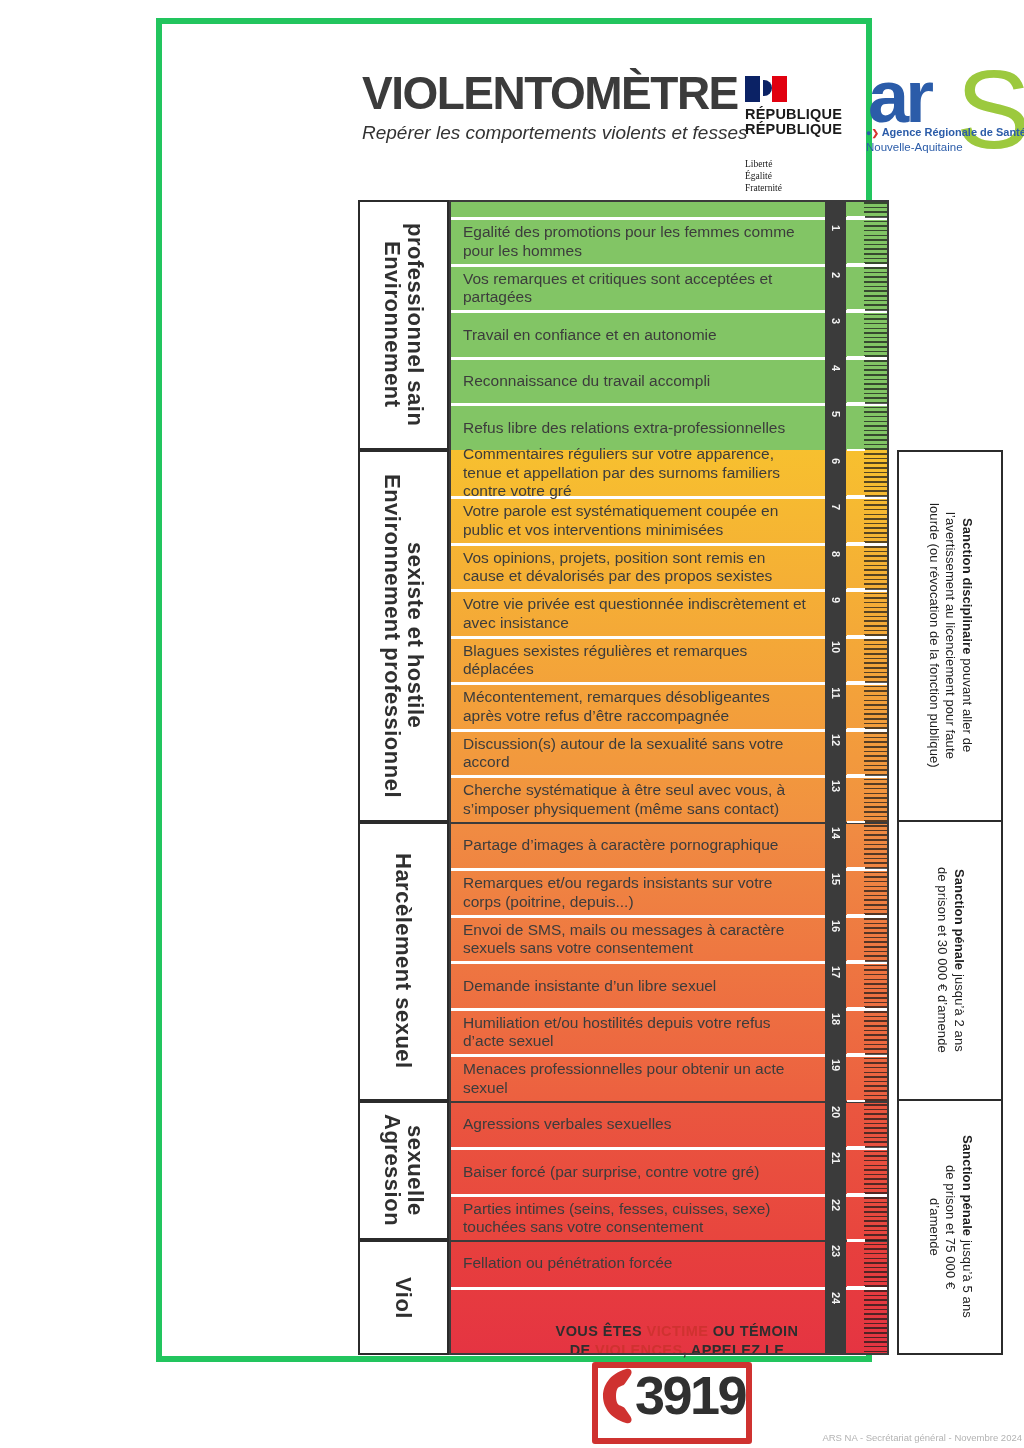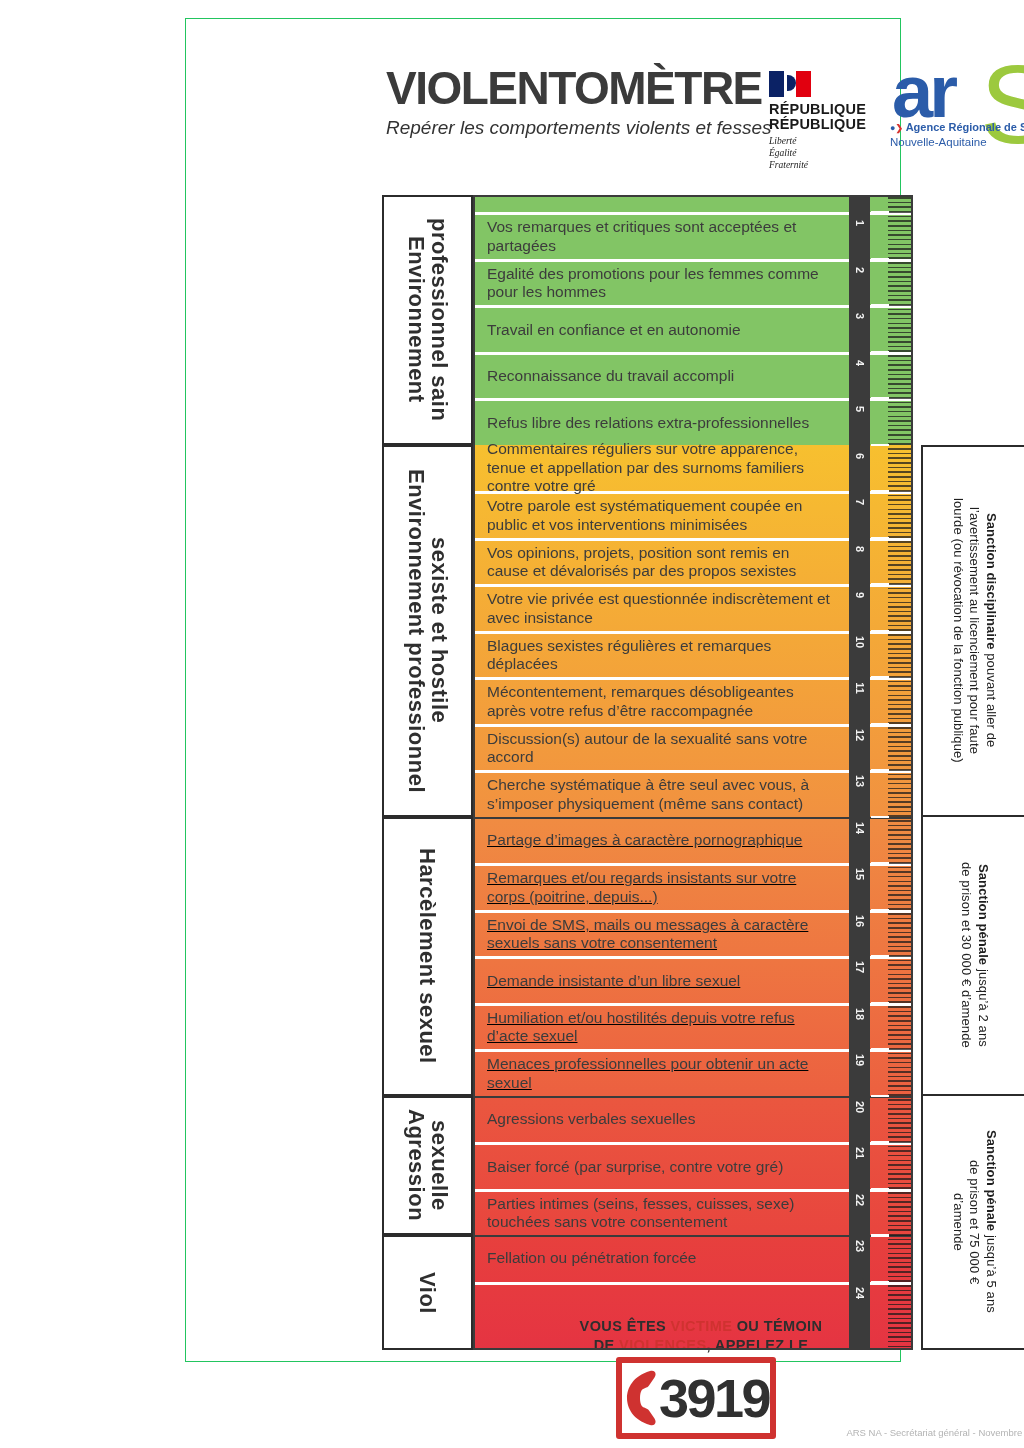--- a/index.html
+++ b/index.html
@@ -2,41 +2,41 @@
 <html><head>
 <meta charset="utf-8">
 <title>Violentomètre</title>
 <style>
   * { margin:0; padding:0; box-sizing:border-box; }
   html,body { width:1024px; height:1448px; background:#ffffff;
     font-family:"Liberation Sans", sans-serif; }
   #stage { position:relative; width:1024px; height:1448px; overflow:hidden; }
 
   
-  #sheet { position:absolute; left:185px; top:18px; width:716px; height:1344px;
-    background:#ffffff; border:1px solid #22c55e; }
+  #sheet { position:absolute; left:156px; top:18px; width:716px; height:1344px;
+    background:#ffffff; border:6px solid #22c55e; }
 
   
   #title { position:absolute; left:200px; top:46px; font-size:46px; font-weight:800;
     letter-spacing:-1.5px; color:#3b3b3b; line-height:1; }
   #subtitle { position:absolute; left:200px; top:98px; font-size:19px; font-style:italic;
     font-weight:500; color:#333; }
   #subtitle2 { position:absolute; left:200px; top:120px; font-size:28px; font-style:italic;
     font-weight:500; letter-spacing:-0.5px; color:#3b3b3b; }
 
   #rf-logo { position:absolute; left:583px; top:52px; width:100px; }
   #rf-flag { width:42px; height:26px; display:flex; margin-bottom:5px; }
   #rf-flag .b { background:#0b2265; flex:1.1; }
   #rf-flag .w { background:#ffffff; flex:0.9; position:relative; }
   #rf-flag .w::after{ content:""; position:absolute; left:3px; top:4px; width:9px; height:16px;
     background:#0b2265; border-radius:0 8px 8px 0; }
   #rf-flag .r { background:#e1000f; flex:1.1; }
   .rf-line { font-size:14.5px; font-weight:800; color:#1a1a1a; line-height:1.05; letter-spacing:0.2px;}
-  .rf-motto { font-family:"Liberation Serif", serif; font-style:italic; font-size:9.5px;
-    color:#1a1a1a; line-height:1.25; margin-top:4px; }
+  .rf-motto { font-family:"Liberation Serif", serif; font-size:9.5px;
+    color:#1a1a1a; line-height:1.25; margin-top:22px; }
 
   #ars-logo { position:absolute; left:702px; top:36px; width:170px; height:120px; }
   #ars-ar { position:absolute; left:4px; top:0px; font-size:74px; font-weight:700;
     letter-spacing:-4px; color:#2b5ca9; line-height:1; }
   #ars-s { position:absolute; left:92px; top:-6px; font-size:112px; font-weight:400;
     color:#9cc93e; line-height:1; }
   #ars-caption { position:absolute; left:2px; top:66px; white-space:nowrap;
     font-size:11px; font-weight:700; color:#2b5ca9; }
   #ars-caption .dot { color:#2b5ca9; font-size:9px; }
   #ars-caption .chev { color:#d6332f; font-size:9px; font-weight:900; }
@@ -78,21 +78,21 @@
   .sanction-text { writing-mode:vertical-rl; text-align:center; font-size:13px;
     color:#1f1f1f; line-height:1.3; letter-spacing:0.1px; }
   .sanction-text b { font-weight:700; }
 
   
   #cta { position:absolute; left:172px; top:1298px; width:686px; text-align:center; }
   .cta-line { font-size:14.5px; font-weight:800; letter-spacing:0.4px; color:#2e2e2e; line-height:1.3; }
   .cta-red { color:#cf3230; }
   #phone-box { position:absolute; left:430px; top:1338px; width:160px; height:82px;
     background:#ffffff; border:6px solid #cf3230; border-radius:3px;
-    display:flex; align-items:center; justify-content:center; }
+    display:flex; align-items:flex-start; justify-content:center; }
   #phone-icon { width:34px; height:56px; margin-right:2px; }
   #phone-number { font-size:54px; font-weight:900; letter-spacing:-2.5px; color:#303030; line-height:1; }
 
   #credit { position:absolute; left:580px; top:1408px; width:280px; text-align:right;
     font-size:9.5px; color:#b3b3b3; }
 </style>
 </head>
 <body>
 
 <div id="stage">
@@ -129,24 +129,24 @@
     <div id="scale">
       <div id="sections-root">
           <div class="section" style="top: 0px; height: 249.5px;">
             <div class="cat-box">
               <div class="cat-label">Environnement
 professionnel sain</div>
             </div>
             <div class="color-area" style="background: linear-gradient(rgb(130, 197, 101), rgb(130, 197, 101));">
               <div class="pad" style="height: 17px;"></div>
               <div class="row white-top">
+                <div class="item-text">Egalité des promotions pour les femmes comme pour les hommes</div>
+              </div>
+              <div class="row white-top">
                 <div class="item-text">Vos remarques et critiques sont acceptées et partagées</div>
-              </div>
-              <div class="row white-top">
-                <div class="item-text">Egalité des promotions pour les femmes comme pour les hommes</div>
               </div>
               <div class="row white-top">
                 <div class="item-text">Travail en confiance et en autonomie</div>
               </div>
               <div class="row white-top">
                 <div class="item-text">Reconnaissance du travail accompli</div>
               </div>
               <div class="row white-top">
                 <div class="item-text">Refus libre des relations extra-professionnelles</div>
               </div>
@@ -181,21 +181,21 @@
               </div>
               <div class="row white-top">
                 <div class="item-text">Cherche systématique à être seul avec vous, à s’imposer physiquement (même sans contact)</div>
               </div>
             </div>
           </div>
           <div class="section" style="top: 621.5px; height: 279px;">
             <div class="cat-box">
               <div class="cat-label">Harcèlement sexuel</div>
             </div>
-            <div class="color-area dark-top" style="background: linear-gradient(rgb(240, 140, 66), rgb(236, 96, 64)); text-decoration: underline;">
+            <div class="color-area dark-top" style="background: linear-gradient(rgb(240, 140, 66), rgb(236, 96, 64));">
               <div class="row">
                 <div class="item-text">Partage d’images à caractère pornographique</div>
               </div>
               <div class="row white-top">
                 <div class="item-text">Remarques et/ou regards insistants sur votre corps (poitrine, depuis...)</div>
               </div>
               <div class="row white-top">
                 <div class="item-text">Envoi de SMS, mails ou messages à caractère sexuels sans votre consentement</div>
               </div>
               <div class="row white-top">

